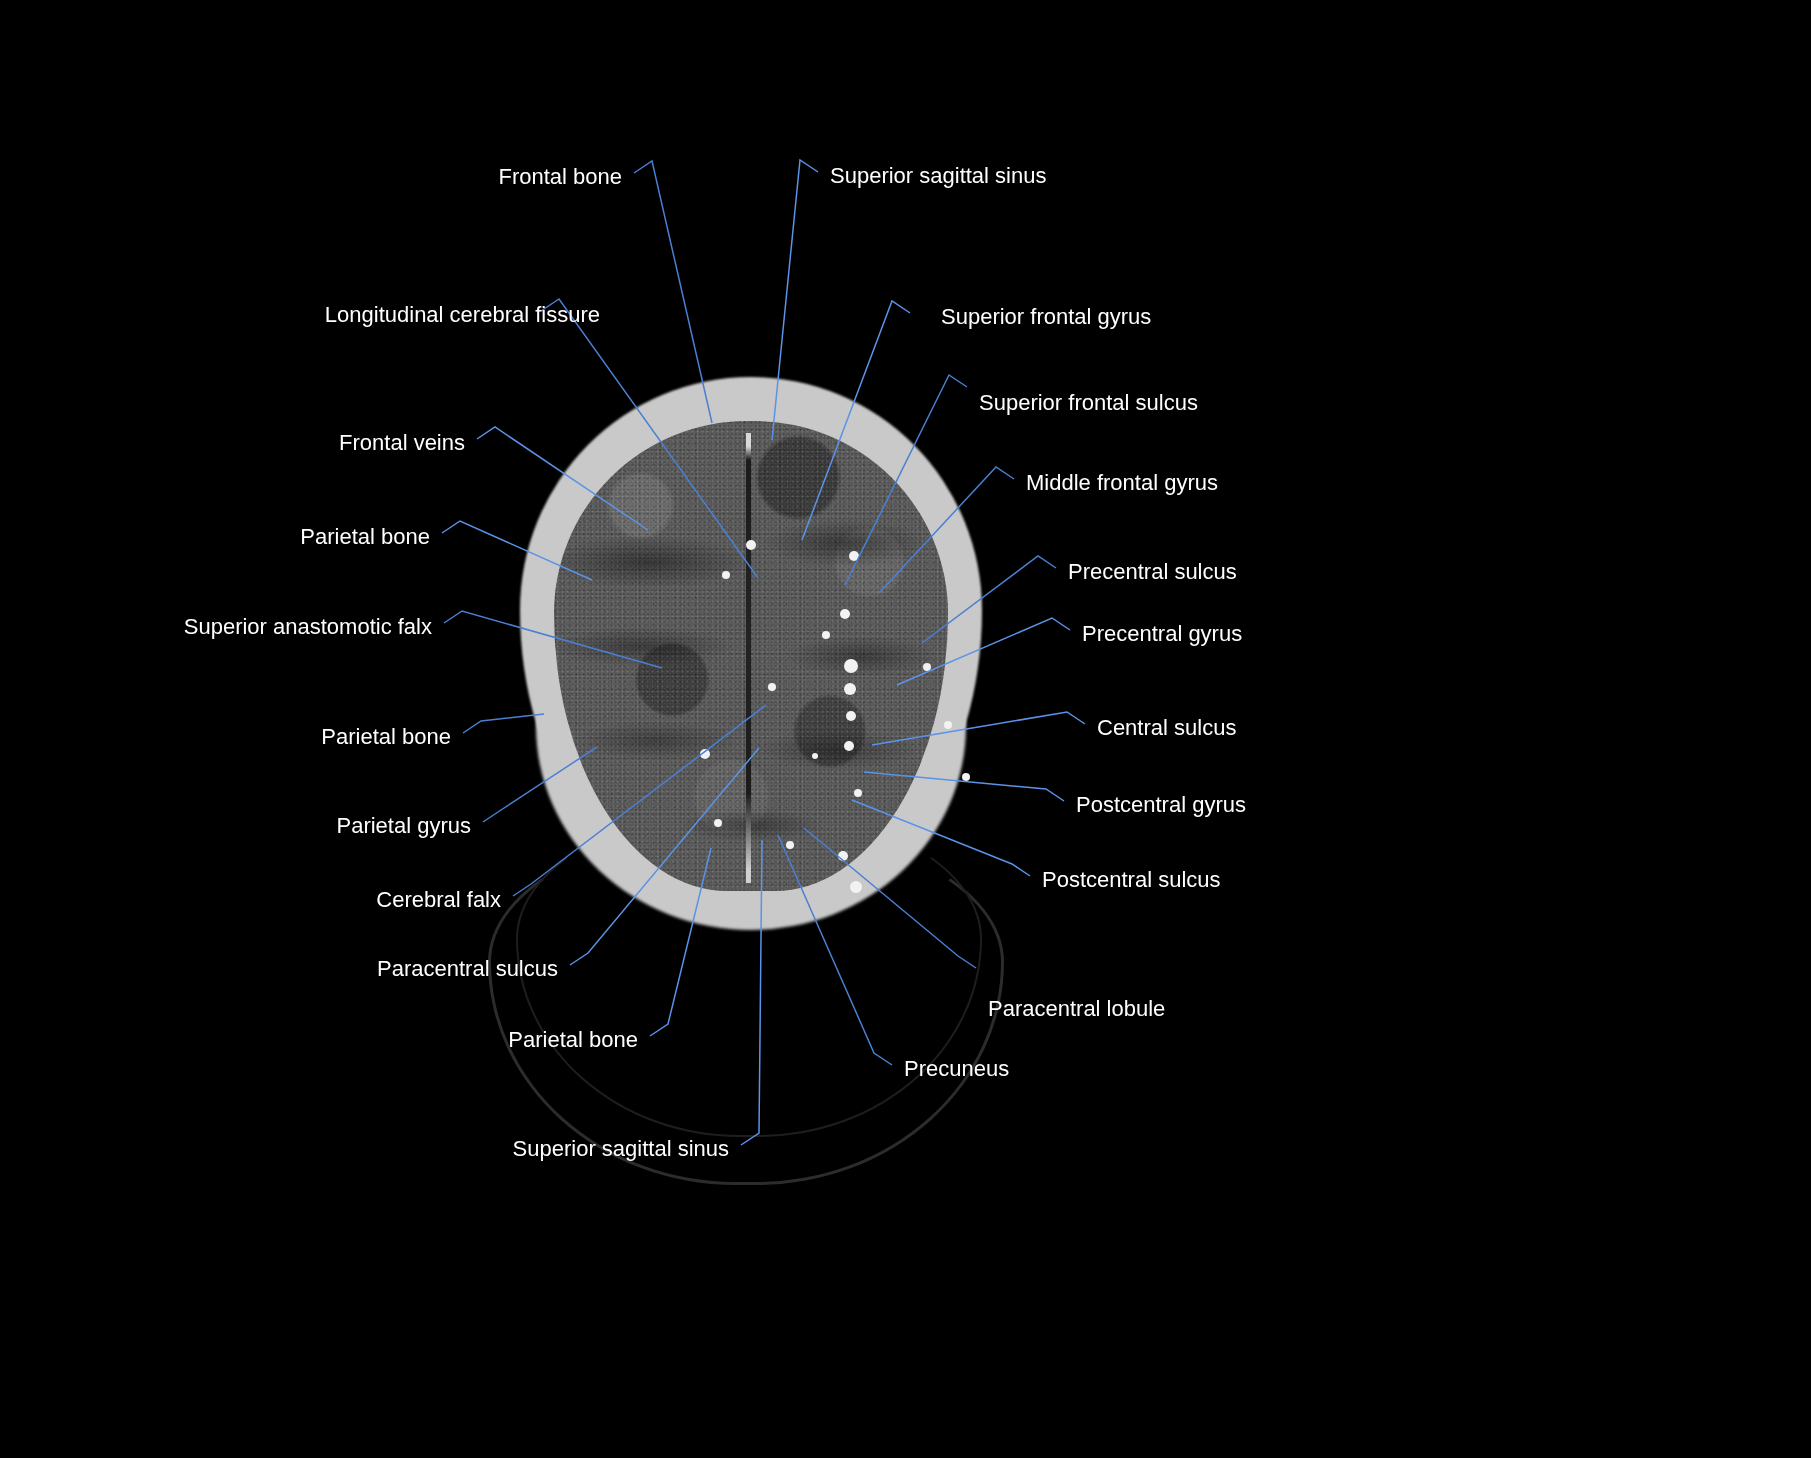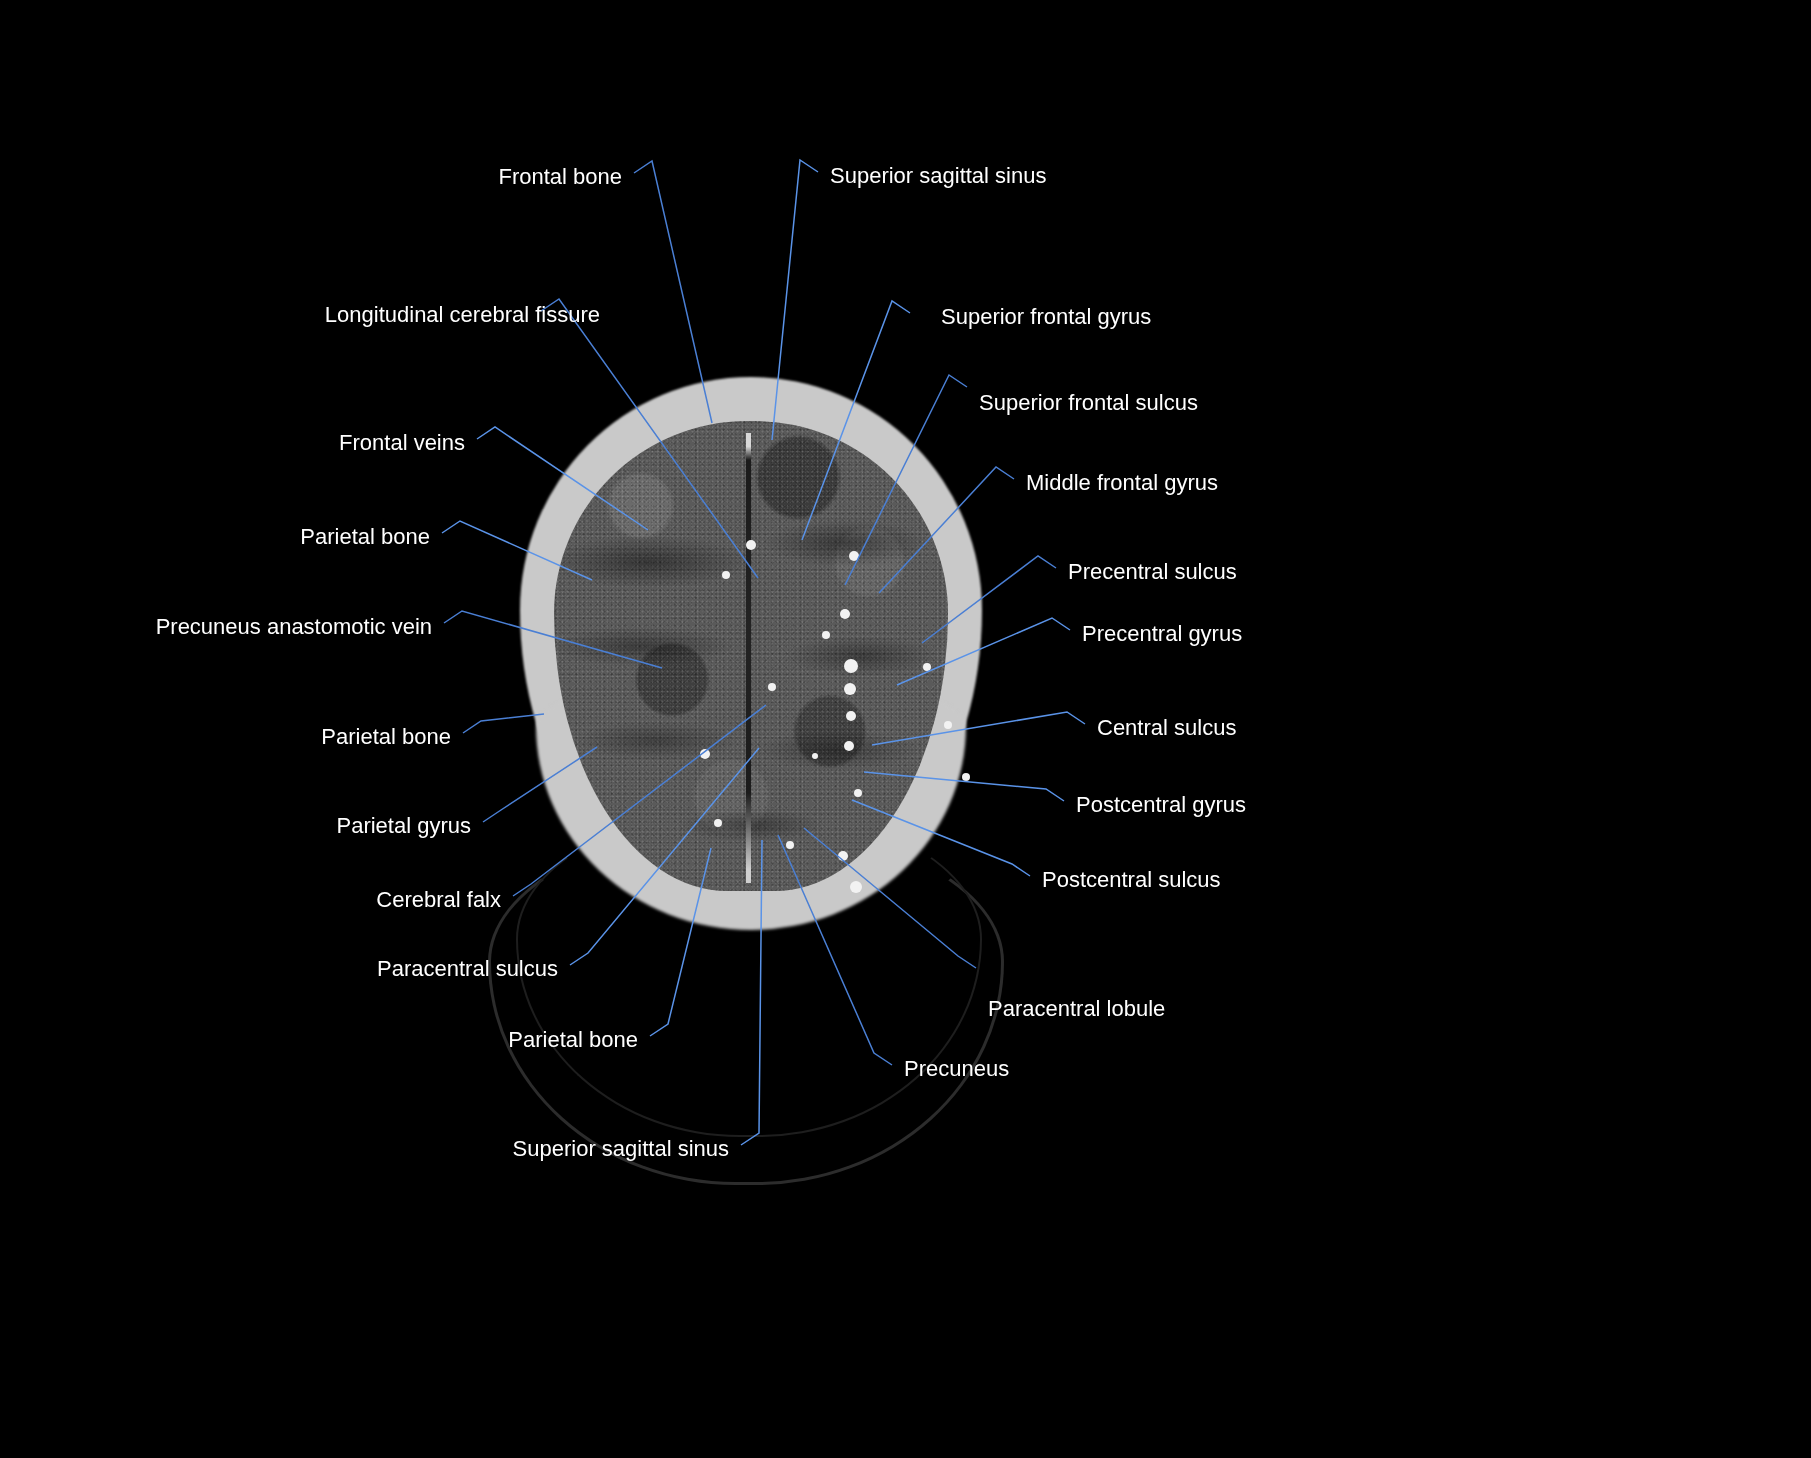--- a/index.html
+++ b/index.html
@@ -211,21 +211,21 @@
       <div class="lbl l" style="left: 622px; top: 165px;">Frontal bone</div>
       <div class="lbl r" style="left: 830px; top: 164px;">Superior sagittal sinus</div>
       <div class="lbl l" style="left: 559px; top: 303px; margin-left: 41px;">Longitudinal cerebral fissure</div>
       <div class="lbl r" style="left: 922px; top: 305px; margin-left: 19px;">Superior frontal gyrus</div>
       <div class="lbl r" style="left: 979px; top: 391px;">Superior frontal sulcus</div>
       <div class="lbl l" style="left: 465px; top: 431px;">Frontal veins</div>
       <div class="lbl r" style="left: 1026px; top: 471px;">Middle frontal gyrus</div>
       <div class="lbl l" style="left: 430px; top: 525px;">Parietal bone</div>
       <div class="lbl r" style="left: 1068px; top: 560px;">Precentral sulcus</div>
       <div class="lbl r" style="left: 1082px; top: 622px;">Precentral gyrus</div>
-      <div class="lbl l" style="left: 432px; top: 615px;">Precuneus anastomotic vein</div>
+      <div class="lbl l" style="left: 432px; top: 615px;">Superior anastomotic falx</div>
       <div class="lbl r" style="left: 1097px; top: 716px;">Central sulcus</div>
       <div class="lbl l" style="left: 451px; top: 725px;">Parietal bone</div>
       <div class="lbl r" style="left: 1076px; top: 793px;">Postcentral gyrus</div>
       <div class="lbl l" style="left: 471px; top: 814px;">Parietal gyrus</div>
       <div class="lbl r" style="left: 1042px; top: 868px;">Postcentral sulcus</div>
       <div class="lbl l" style="left: 501px; top: 888px;">Cerebral falx</div>
       <div class="lbl l" style="left: 558px; top: 957px; text-align: center;">Paracentral sulcus</div>
       <div class="lbl r" style="left: 988px; top: 960px; margin-top: 37px;">Paracentral lobule</div>
       <div class="lbl l" style="left: 638px; top: 1028px;">Parietal bone</div>
       <div class="lbl r" style="left: 904px; top: 1057px;">Precuneus</div>

